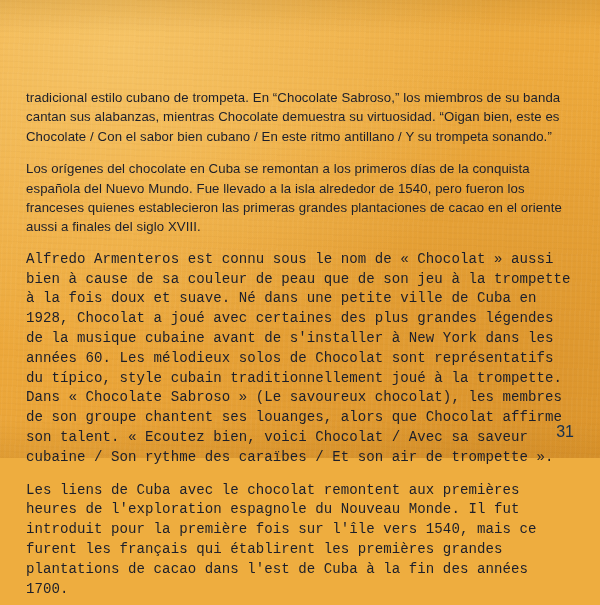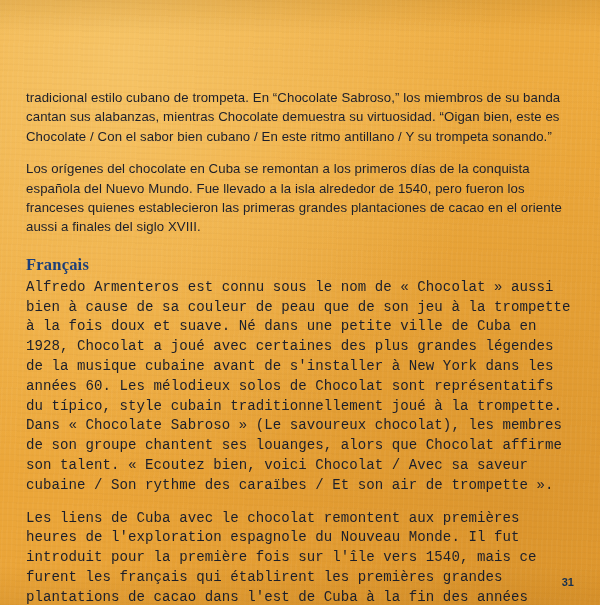--- a/index.html
+++ b/index.html
@@ -9,21 +9,21 @@
   body {
     width: 600px;
     height: 605px;
     background: #eead3f;
     font-family: "Liberation Sans", sans-serif;
     overflow: hidden;
   }
   .page {
     position: relative;
     width: 600px;
-    height: 605px;
+    height: 458px;
     background:
       radial-gradient(ellipse at 20% 10%, rgba(255,220,140,0.45) 0%, rgba(255,220,140,0) 55%),
       radial-gradient(ellipse at 85% 85%, rgba(190,120,25,0.30) 0%, rgba(190,120,25,0) 60%),
       linear-gradient(160deg, #f0b24a 0%, #eda93c 45%, #e79f33 100%);
   }
   .texture {
     position: absolute;
     inset: 0;
     background:
       repeating-linear-gradient(92deg, rgba(255,255,255,0.035) 0px, rgba(255,255,255,0.035) 1px, rgba(0,0,0,0) 2px, rgba(0,0,0,0) 5px),
@@ -58,22 +58,22 @@
     font-size: 16.5px;
     font-weight: bold;
     color: #1c3f7a;
     letter-spacing: 0.2px;
   }
   .page-number {
     position: absolute;
     right: 26px;
     bottom: 17px;
     font-family: "Liberation Sans", sans-serif;
-    font-size: 11px;
-    font-weight: bold;
+    font-size: 16px;
+    font-weight: normal;
     color: #16304f;
   }
   .edge-shadow-top {
     position: absolute;
     left: 0; right: 0; top: 0;
     height: 34px;
     background: linear-gradient(to bottom, rgba(150,95,15,0.16), rgba(150,95,15,0));
     pointer-events: none;
   }
   .edge-shadow-bottom {
@@ -89,20 +89,19 @@
 
 <div class="page">
   <div class="texture"></div>
   <div class="edge-shadow-top"></div>
   <div class="edge-shadow-bottom"></div>
 
   <div class="text-col">
     <p class="es">tradicional estilo cubano de trompeta. En “Chocolate Sabroso,” los miembros de su banda cantan sus alabanzas, mientras Chocolate demuestra su virtuosidad. “Oigan bien, este es Chocolate / Con el sabor bien cubano / En este ritmo antillano / Y su trompeta sonando.”</p>
     <p class="es">Los orígenes del chocolate en Cuba se remontan a los primeros días de la conquista española del Nuevo Mundo. Fue llevado a la isla alrededor de 1540, pero fueron los franceses quienes establecieron las primeras grandes plantaciones de cacao en el oriente aussi a finales del siglo XVIII.</p>
 
-    <h2 class="lang-heading">Français</h2>
 
     <p class="fr">Alfredo Armenteros est connu sous le nom de « Chocolat » aussi bien à cause de sa couleur de peau que de son jeu à la trompette à la fois doux et suave. Né dans une petite ville de Cuba en 1928, Chocolat a joué avec certaines des plus grandes légendes de la musique cubaine avant de s'installer à New York dans les années 60. Les mélodieux solos de Chocolat sont représentatifs du típico, style cubain traditionnellement joué à la trompette. Dans « Chocolate Sabroso » (Le savoureux chocolat), les membres de son groupe chantent ses louanges, alors que Chocolat affirme son talent. « Ecoutez bien, voici Chocolat / Avec sa saveur cubaine / Son rythme des caraïbes / Et son air de trompette ».</p>
     <p class="fr">Les liens de Cuba avec le chocolat remontent aux premières heures de l'exploration espagnole du Nouveau Monde. Il fut introduit pour la première fois sur l'île vers 1540, mais ce furent les français qui établirent les premières grandes plantations de cacao dans l'est de Cuba à la fin des années 1700.</p>
   </div>
 
   <div class="page-number">31</div>
 </div>
 
 </body></html>

